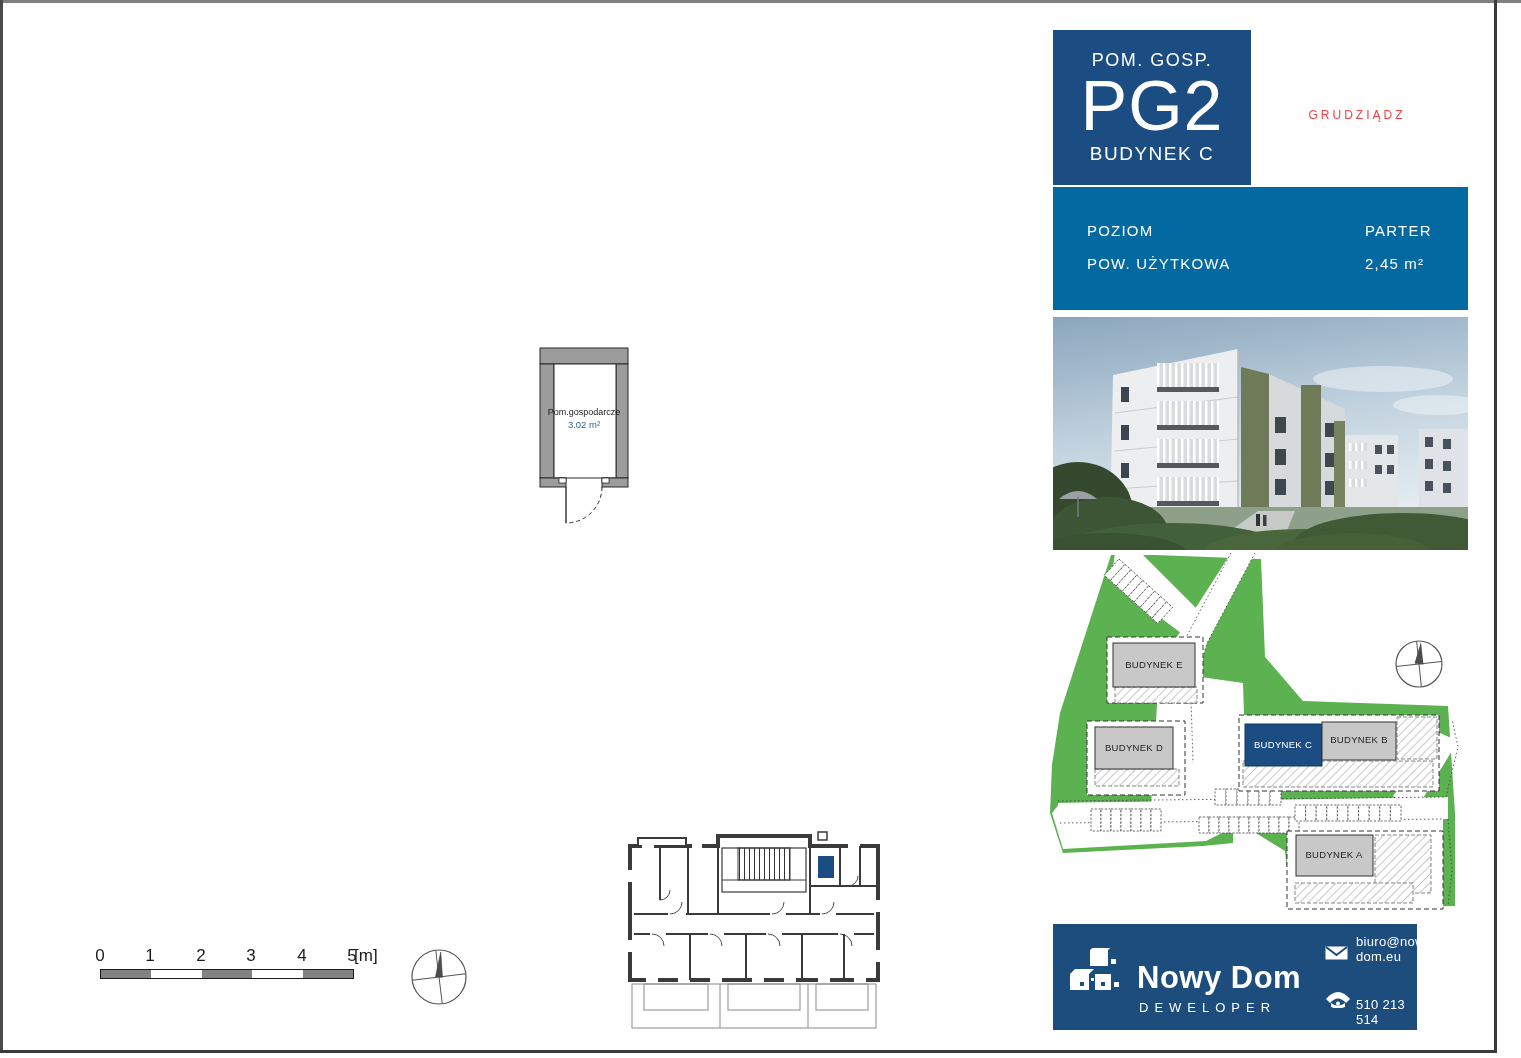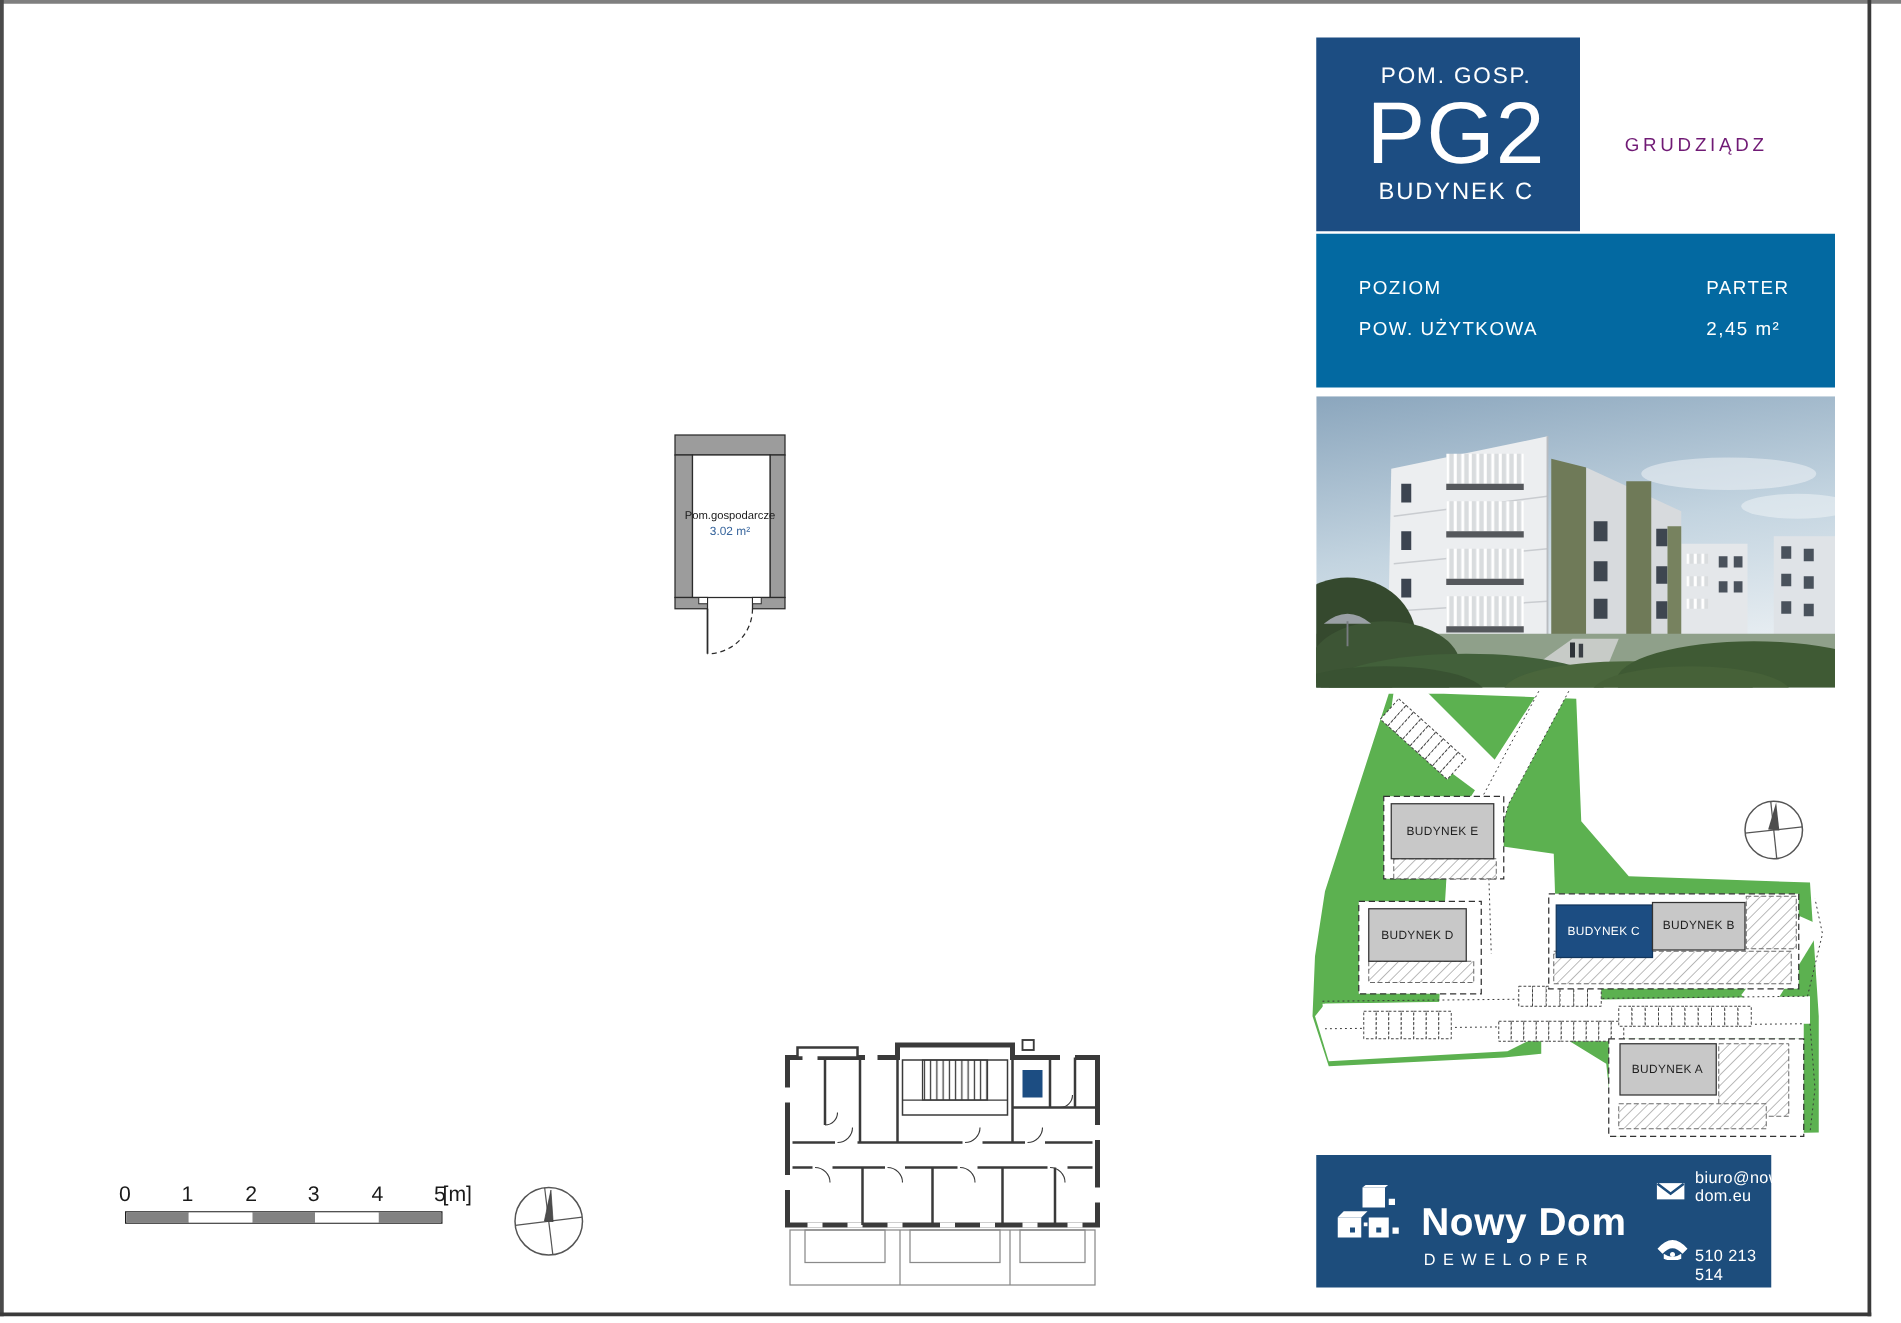--- a/index.html
+++ b/index.html
@@ -8,28 +8,28 @@
   .abs{position:absolute;}
 
   
   .frame-top{left:0;top:0;width:1521px;height:3px;background:#7f7f7f;}
   .frame-left{left:0;top:0;width:3px;height:1053px;background:#4a4a4a;}
   .frame-right{left:1494px;top:0;width:3px;height:1053px;background:#3a3a3a;}
   .frame-bottom{left:0;top:1050px;width:1497px;height:3px;background:#3a3a3a;}
 
   
   .pg-box{left:1053px;top:30px;width:198px;height:155px;background:#1c4d82;color:#fff;
-          display:flex;flex-direction:column;align-items:center;justify-content:center;text-align:center;padding-left:13px;}
+          display:flex;flex-direction:column;align-items:center;justify-content:center;text-align:center;}
   .pg-cat{font-size:18px;letter-spacing:1.5px;margin-top:2px;}
   .pg-id{font-size:70px;font-weight:400;line-height:1.02;letter-spacing:1px;}
   .pg-building{font-size:19px;letter-spacing:1.5px;margin-bottom:2px;}
 
   .project-wrap{left:1243px;top:86px;width:228px;text-align:center;}
   .project-name{font-size:31px;font-weight:700;color:#1b4a7e;letter-spacing:1px;}
-  .project-city{margin-top:22px;font-size:15px;color:#701a75;letter-spacing:3px;}
+  .project-city{margin-top:22px;font-size:12px;color:#ef4444;letter-spacing:3px;}
 
   
   .info-box{left:1053px;top:187px;width:415px;height:123px;background:#0369a1;color:#ffffff;}
   .info-row{position:absolute;left:34px;right:20px;display:flex;font-size:15px;letter-spacing:1.2px;}
   .info-row .lbl{width:278px;}
   .info-row.r0{top:35px;}
   .info-row.r1{top:68px;}
 
   .photo{left:1053px;top:317px;width:415px;height:233px;}
   .siteplan{left:1048px;top:551px;width:422px;height:364px;}

